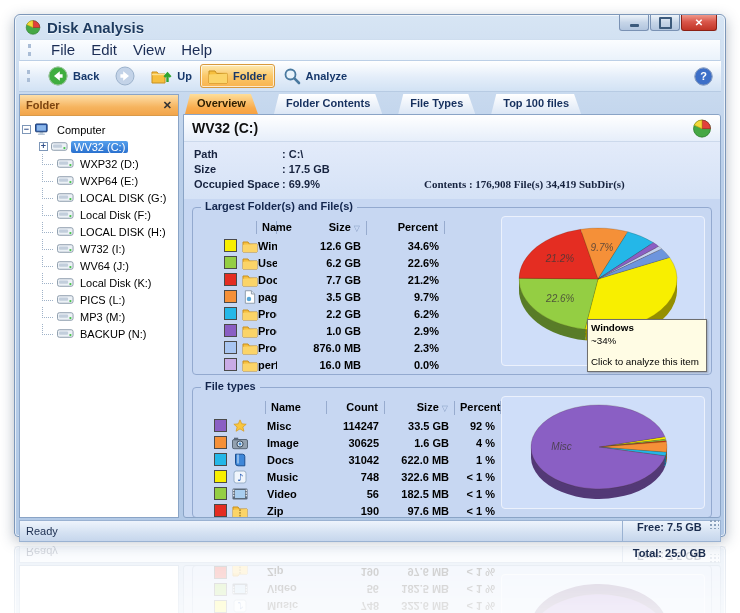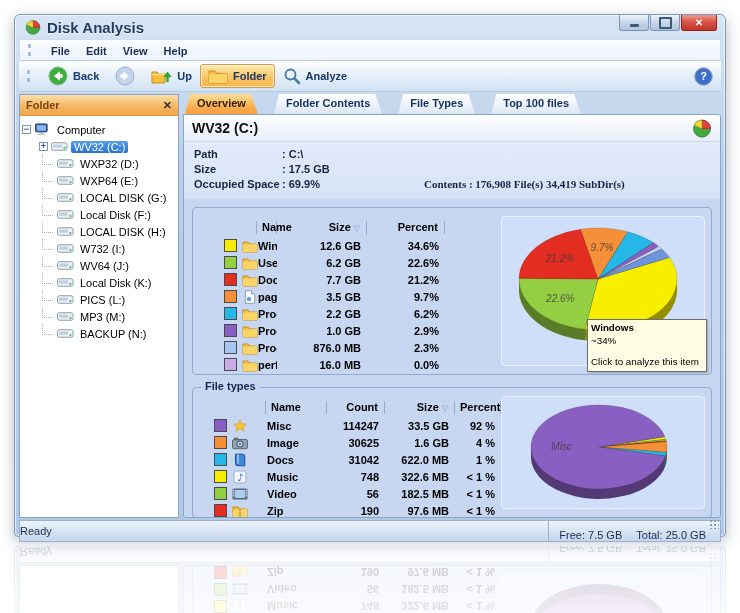--- a/index.html
+++ b/index.html
@@ -18,21 +18,21 @@
   .winbtns{position:absolute;right:4px;top:0;display:flex;}
   .wbtn{width:28px;height:15px;border:1px solid #7a92b4;border-top:none;border-radius:0 0 3px 3px;
         background:linear-gradient(#eef4fa,#c6d5e8 50%,#b2c5de);display:flex;align-items:center;justify-content:center;margin-left:1px;cursor:default;}
   .wbtn.close{width:34px;background:linear-gradient(#f0988a,#d9564a 45%,#c13527);border-color:#8c2014;color:#fff;font-weight:700;font-size:10px;}
   .glyph-min{width:9px;height:3px;background:#3c5a7c;border-radius:1px;margin-top:5px;}
   .glyph-max{width:9px;height:8px;border:2px solid #3c5a7c;border-radius:1px;}
   
   .menubar{height:20px;background:linear-gradient(#fbfdff,#eaf2fb);border:1px solid #cfdeef;border-bottom-color:#bccfe6;
            display:flex;align-items:center;gap:2px;padding-left:8px;}
   .grip{width:3px;height:12px;border-left:3px dotted #aabdd6;margin-right:7px;}
-  .menu-item{font-size:11px;font-weight:700;color:#1b2d55;padding:2px 8px;border-radius:2px;cursor:default;}
+  .menu-item{font-size:15px;font-weight:400;color:#1b2d55;padding:2px 8px;border-radius:2px;cursor:default;}
   
   .toolbar{height:30px;background:linear-gradient(#ffffff,#e3edf9 55%,#d2e2f4);border-bottom:1px solid #b7cbe3;
            display:flex;align-items:center;padding-left:8px;}
   .tbtn{display:flex;align-items:center;gap:5px;padding:3px 7px;border:1px solid transparent;border-radius:3px;
         font-size:11px;font-weight:700;color:#17386b;cursor:default;}
   .tbtn.selected{background:linear-gradient(#fdeab4,#fbc868 50%,#f8b34e);border-color:#d99a3c;box-shadow:inset 0 0 0 1px rgba(255,255,255,.7);}
   .helpbtn{margin-left:auto;margin-right:8px;width:19px;height:19px;}
   
   .content{display:flex;gap:4px;height:424px;margin-top:2px;}
   .sidebar{width:160px;background:#fff;border:1px solid #8aa4c6;box-sizing:border-box;display:flex;flex-direction:column;}
@@ -87,23 +87,23 @@
   .chartpanel{position:absolute;right:6px;top:8px;bottom:8px;width:202px;background:#cfdef9;
               border:1px solid #ecf1fc;border-radius:4px;}
   .chartpanel svg{position:absolute;left:0;top:0;}
   .tooltip{position:absolute;right:-3px;top:102px;width:112px;background:#fffce4;border:1px solid #6e6e6e;
            padding:2px 3px;font-size:9.8px;color:#000;line-height:1.3;box-shadow:1px 1px 2px rgba(0,0,0,.25);z-index:5;}
   .tooltip .tt-title{font-weight:700;}
   .tooltip .tt-action{margin-top:9px;white-space:nowrap;}
   
   .statusbar{height:20px;margin-top:2px;background:linear-gradient(#eef4fc,#d4e1f2 60%,#c6d6ec);
              border:1px solid #9ab2d2;display:flex;align-items:center;font-size:11px;color:#1a2c4e;}
-  .status-left{flex:1;}
-  .status-right{border-left:1px solid #9ab2d2;height:100%;display:flex;align-items:flex-end;gap:14px;
-                padding:0 14px 0 10px;font-weight:400;}
+  .status-left{padding-left:6px;flex:1;}
+  .status-right{border-left:1px solid #9ab2d2;height:100%;display:flex;align-items:center;gap:14px;
+                padding:0 14px 0 10px;font-weight:700;flex-direction:column;}
   .gripcorner{position:absolute;right:6px;bottom:7px;width:9px;height:9px;
               background:radial-gradient(circle at 30% 30%, #8aa0bc 1px, transparent 1.2px);
               background-size:4px 4px;}
   .iconwrap{display:inline-flex;align-items:center;justify-content:center;}
 </style>
 </head>
 <body>
 
 <div class="stage">
   <div class="window">
@@ -389,20 +389,21 @@
               <span class="ivalue">: 17.5 GB</span>
             </div>
             <div class="inforow">
               <span class="ilabel">Occupied Space</span>
               <span class="ivalue">: 69.9%</span>
               <span class="icontents">Contents : 176,908 File(s) 34,419 SubDir(s)</span>
             </div>
           </div>
 
           <div class="group g1">
+            <span class="legend">Largest Folder(s) and File(s)</span>
             <div class="dtable" id="largest-table">
                 <div class="drow head">
                   <span></span>
                   <span></span>
                   <span class="hcell first">Name</span>
                   <span class="hcell cnum">Size <span class="sortglyph">▽</span></span>
                   <span class="hcell cnum">Percent</span>
                 </div>
                 <div class="drow">
                   <span class="swatch" style="background:#f8ef00"></span>

